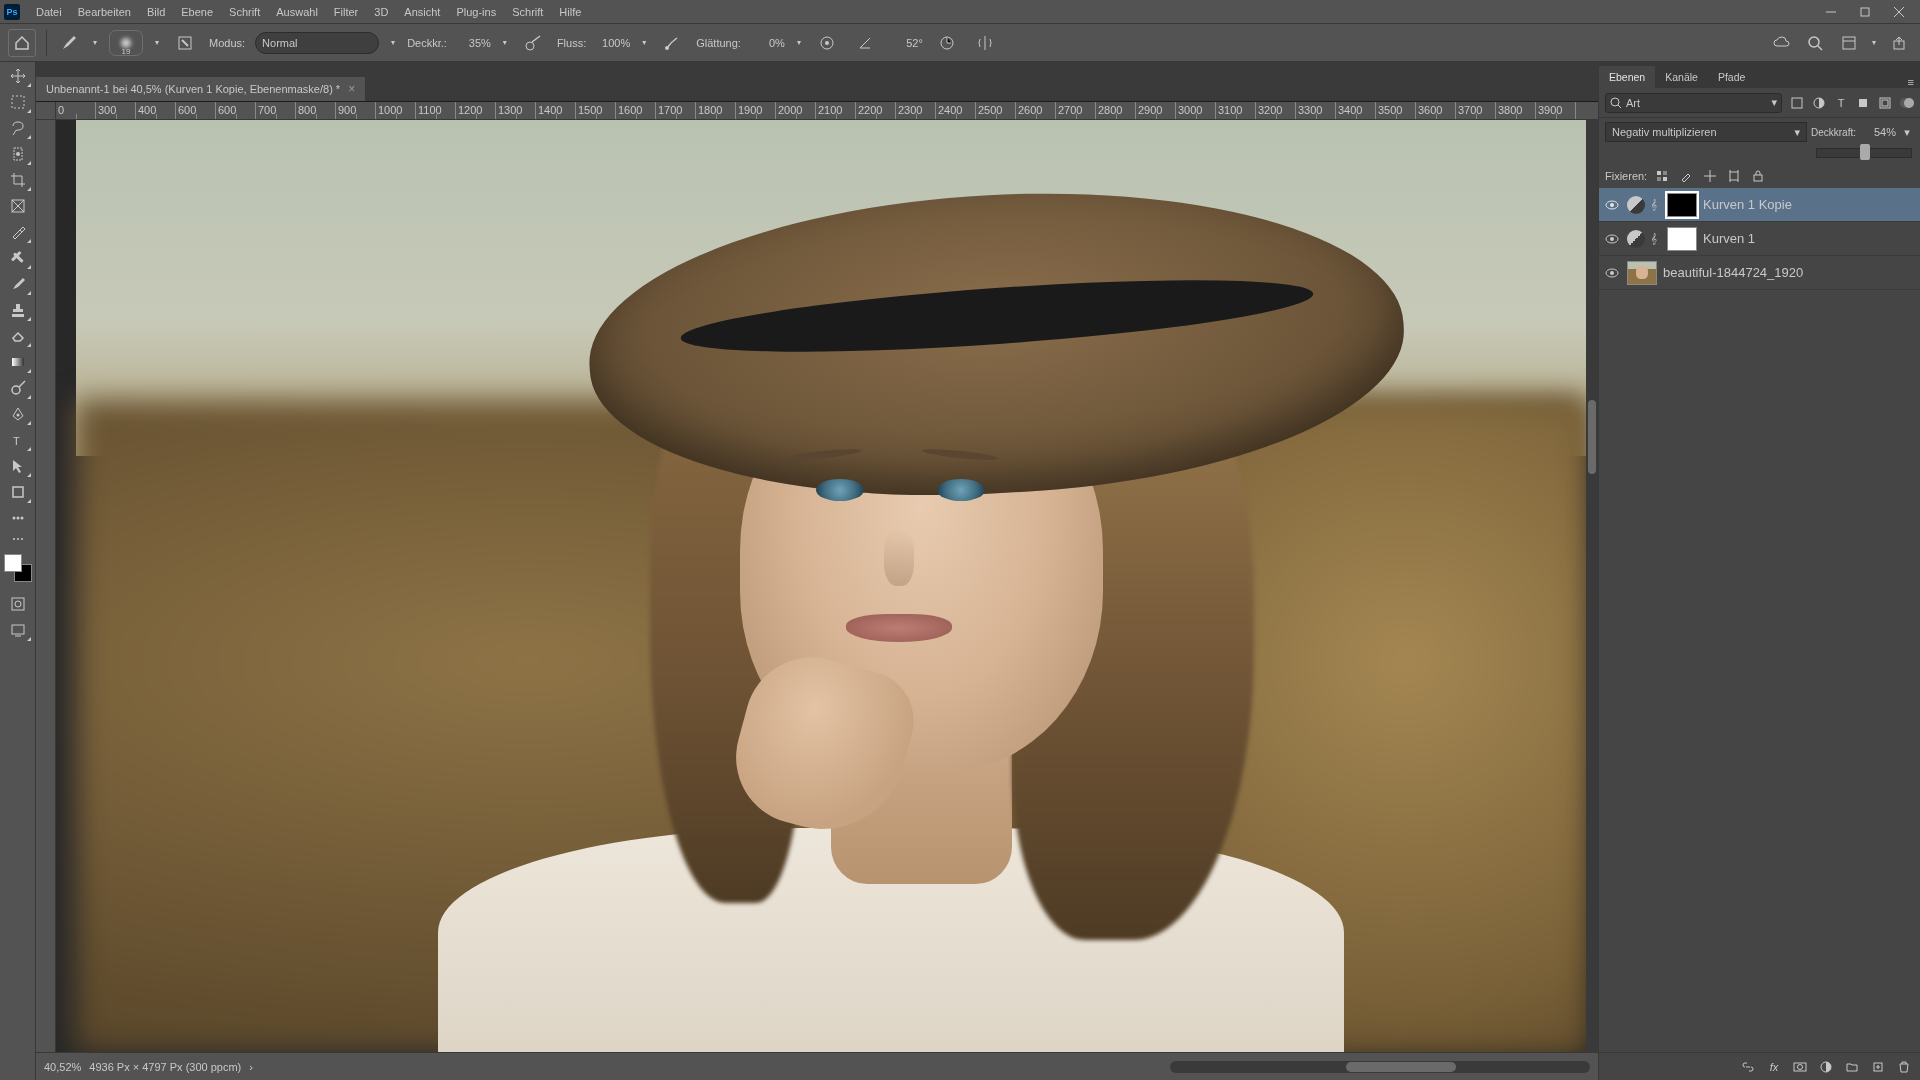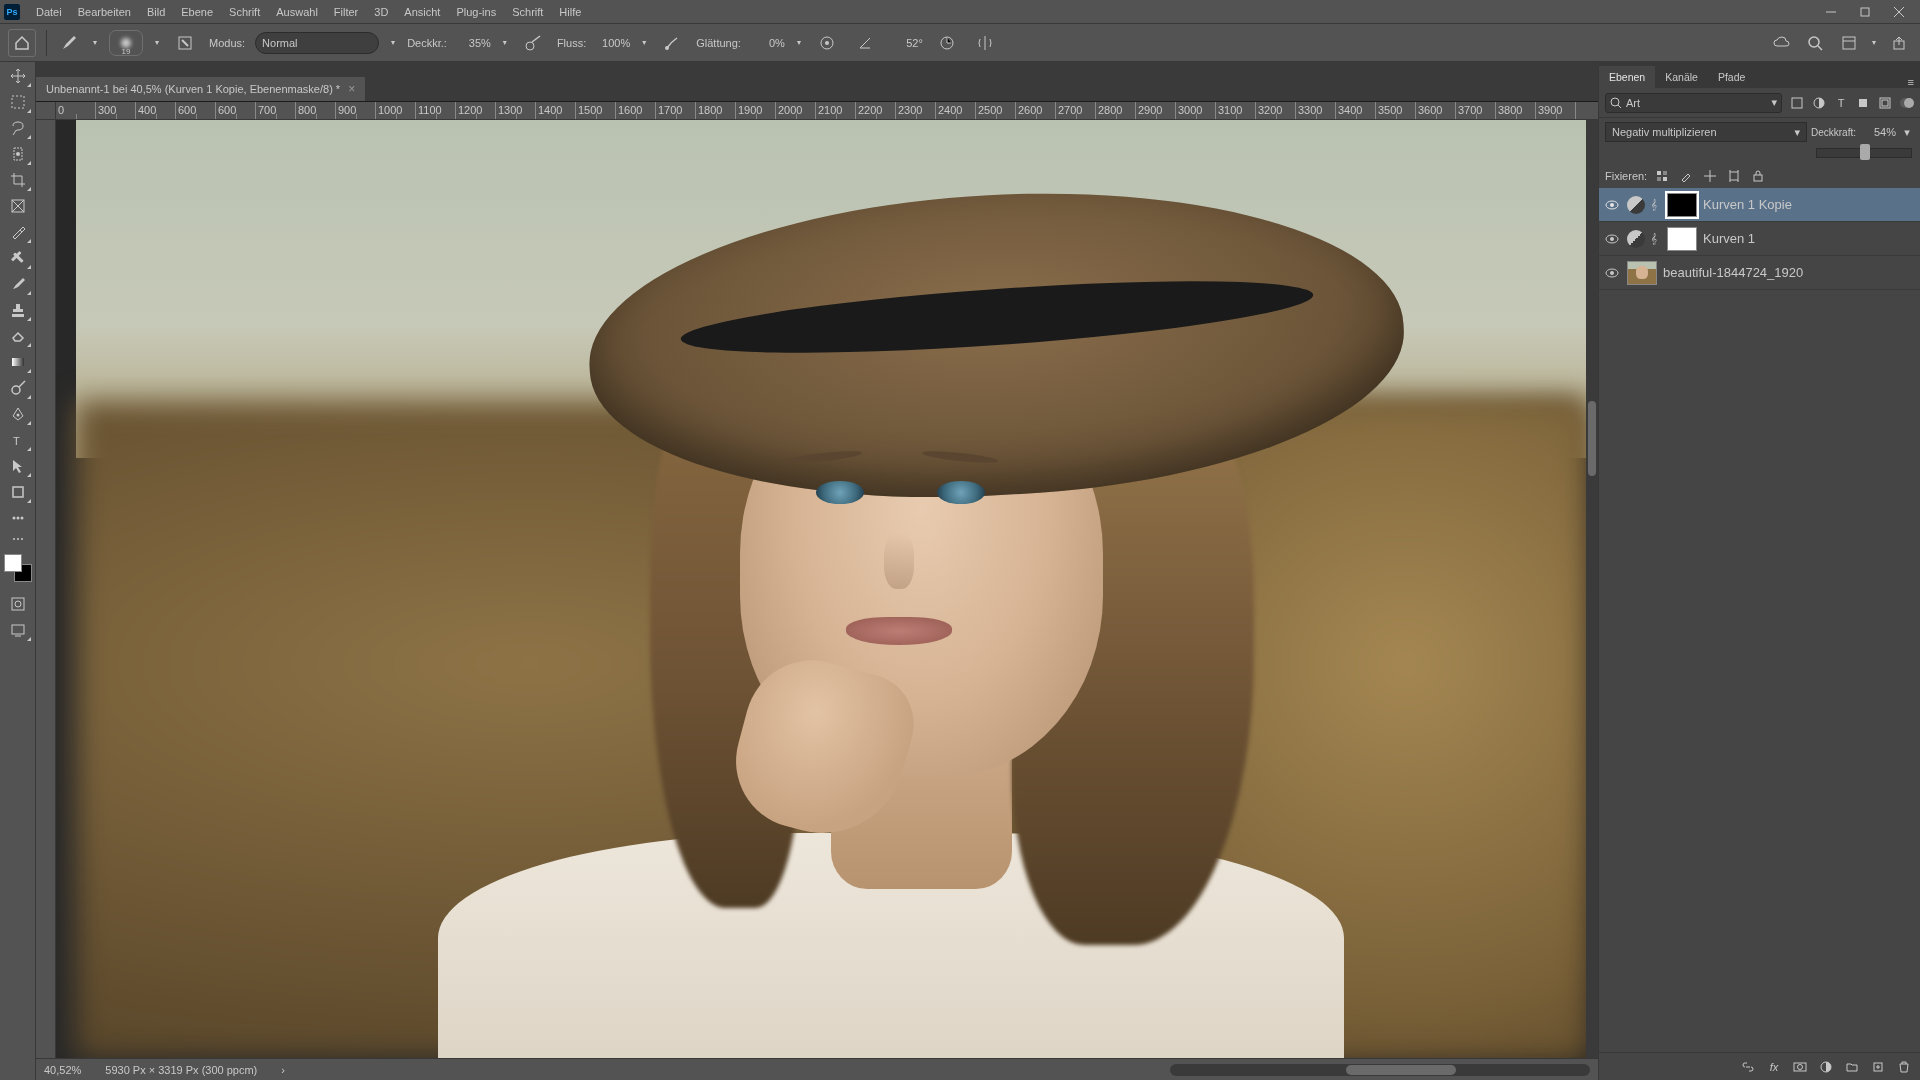--- a/index.html
+++ b/index.html
@@ -72,21 +72,21 @@
 .brow-l, .brow-r { position: absolute; width: 5%; height: 0.8%; background: #5a4530; border-radius: 50%; top: 35.5%; }
 .brow-l { left: 47%; transform: rotate(-6deg);} .brow-r { left: 56%; transform: rotate(6deg);}
 .nose { position: absolute; top: 44%; left: 53.5%; width: 2%; height: 6%; background: linear-gradient(180deg, rgba(0,0,0,0) 0%, rgba(130,95,70,0.3) 100%); border-radius: 40%; }
 .lips { position: absolute; top: 53%; left: 51%; width: 7%; height: 3%; background: radial-gradient(ellipse, #bc7d75 0%, #9e6158 80%); border-radius: 40% 40% 50% 50%; }
 .hand { position: absolute; top: 58%; left: 44%; width: 11%; height: 18%; background: radial-gradient(ellipse at 40% 30%, #e2c3a4 0%, #c8a381 70%); border-radius: 40% 30% 50% 40%; transform: rotate(15deg); }
 
 .vscroll { position: absolute; right: 0; top: 18px; bottom: 0; width: 12px; background: #3a3a3a; }
 .vscroll .thumb { position: absolute; left: 2px; right: 2px; top: 30%; height: 8%; background: #6a6a6a; border-radius: 4px; }
 
 
-.statusbar { height: 22px; background: #535353; border-top: 1px solid #383838; display: flex; align-items: center; padding: 0 8px; gap: 24px; font-size: 10.5px; }
+.statusbar { height: 28px; background: #535353; border-top: 1px solid #383838; display: flex; align-items: center; padding: 0 8px; gap: 8px; font-size: 10.5px; }
 .statusbar .sb-scroll { width: 420px; height: 12px; background: #3a3a3a; border-radius: 6px; margin-left: auto; position: relative; }
 .statusbar .sb-scroll .th { position: absolute; left: 42%; width: 26%; top: 1px; bottom: 1px; background: #6a6a6a; border-radius: 5px; }
 
 
 .panels { width: 322px; background: #454545; border-left: 1px solid #383838; display: flex; flex-direction: column; }
 .panel-tabs { height: 26px; background: #383838; display: flex; align-items: flex-end; }
 .panel-tabs .ptab { padding: 5px 10px; font-size: 10.5px; cursor: pointer; }
 .panel-tabs .ptab.active { background: #454545; color: #e4e4e4; }
 .panel-tabs .opt { margin-left: auto; padding: 0 6px; }
 
@@ -483,21 +483,21 @@
           <div class="lips"></div>
           <div class="hand"></div>
         </div>
       </div>
       <div class="vscroll">
           <div class="thumb"></div>
         </div>
     </div>
     <div class="statusbar">
       <span>40,52%</span>
-      <span>5930 Px × 3319 Px (300 ppcm)</span>
+      <span>4936 Px × 4797 Px (300 ppcm)</span>
       <span>›</span>
       <div class="sb-scroll">
           <div class="th"></div>
         </div>
     </div>
   </div>
 
   <div class="panels">
     <div class="panel-tabs">
       <div class="ptab active">Ebenen</div>

